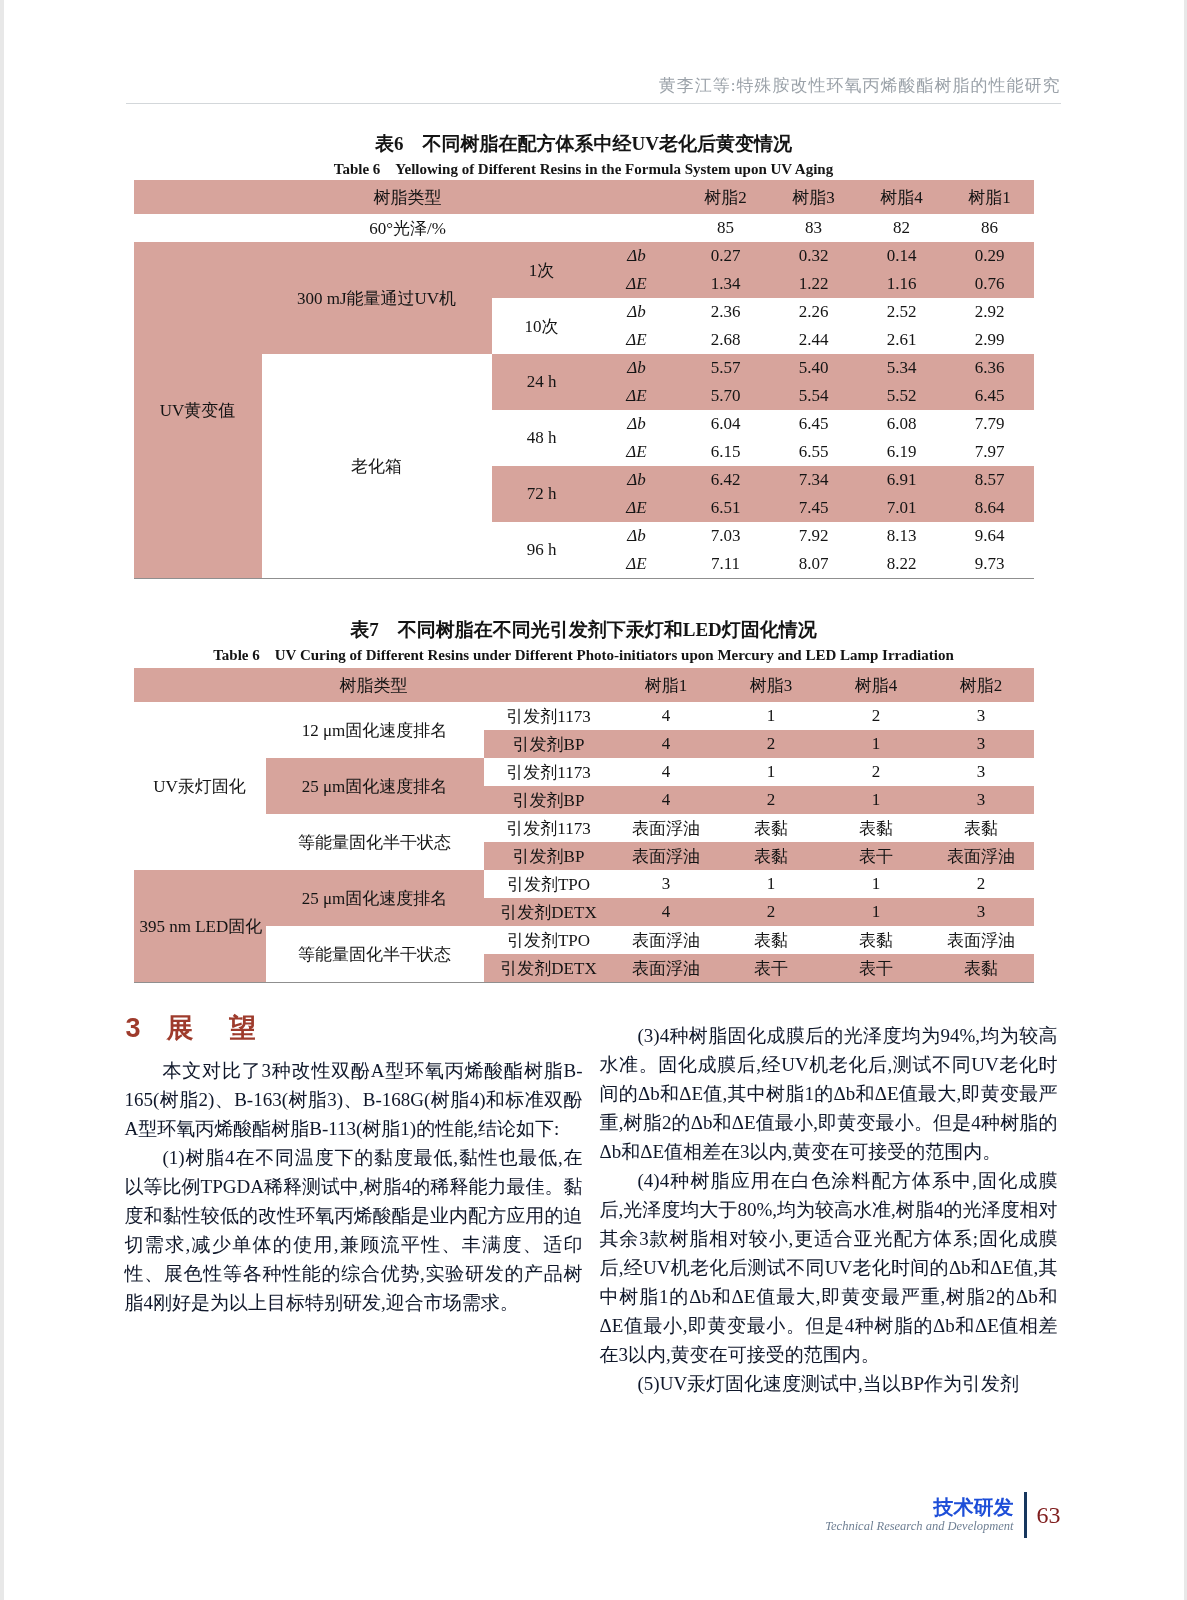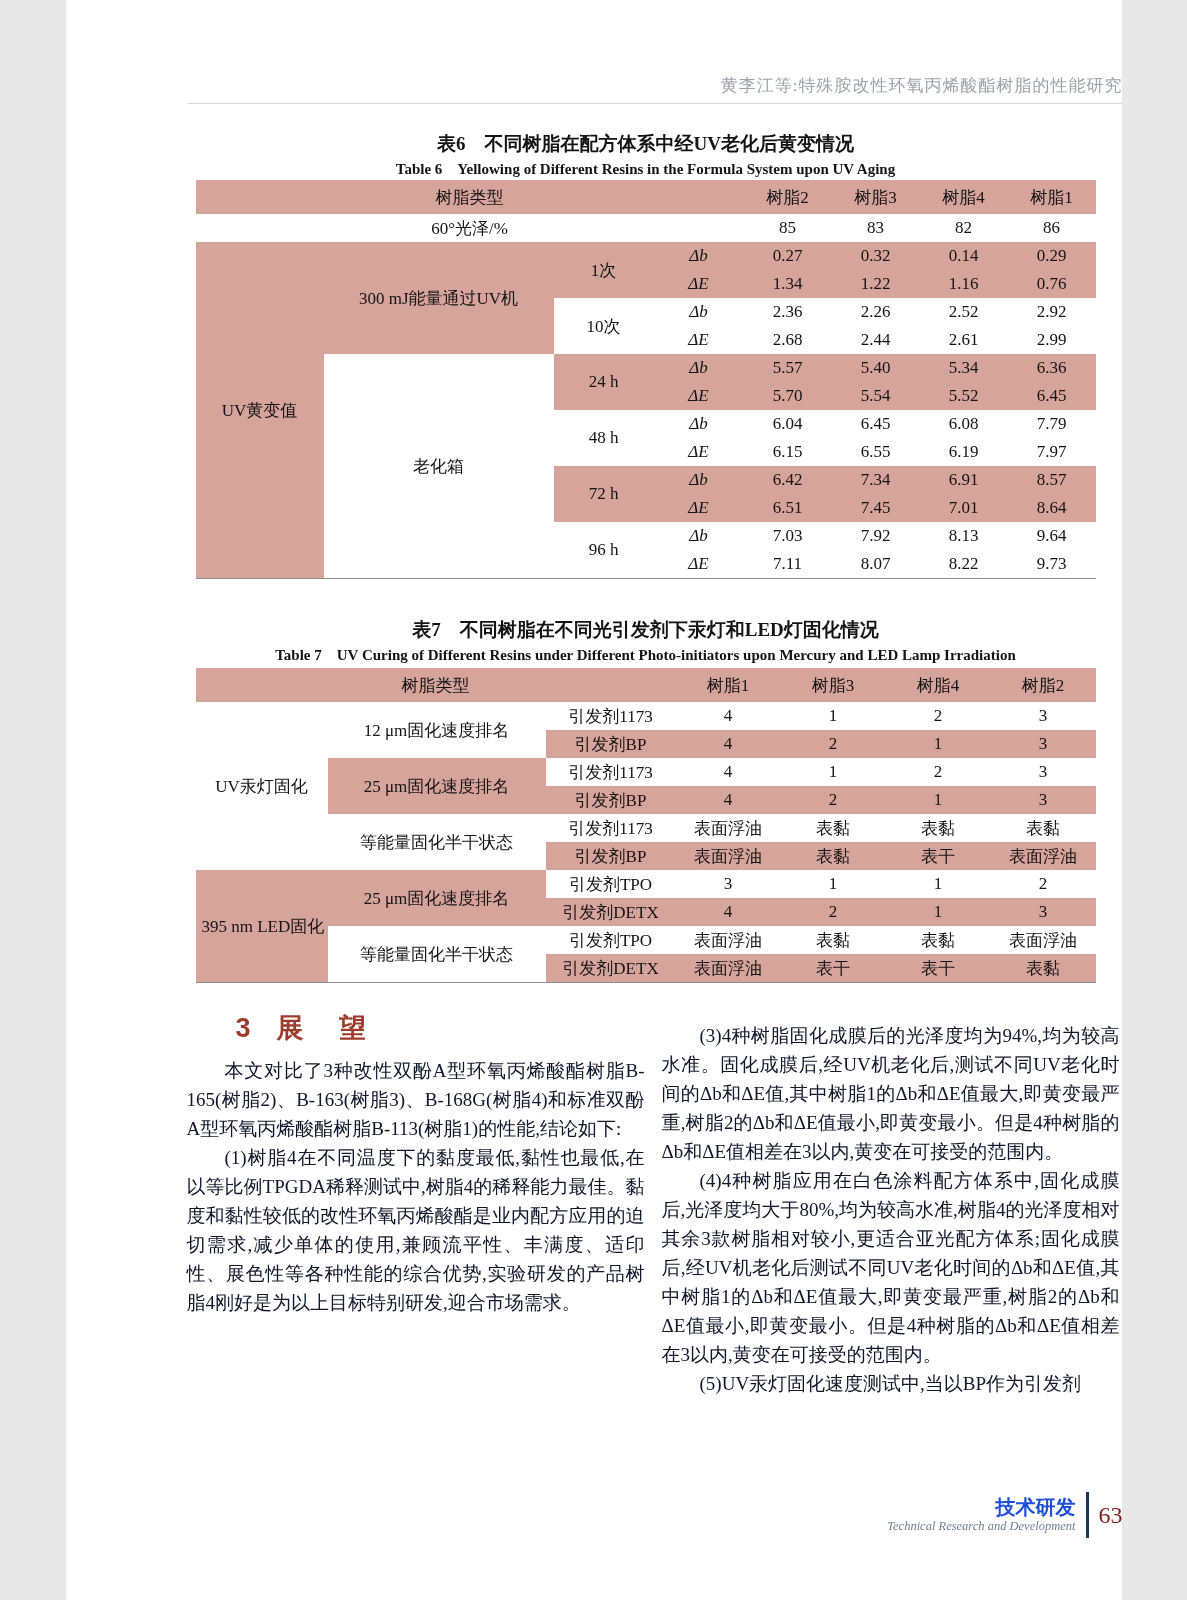--- a/index.html
+++ b/index.html
@@ -1,17 +1,17 @@
 <!DOCTYPE html>
 <html><head>
 <meta charset="utf-8">
 <style>
   html,body { margin:0; padding:0; background:#e8e8e8; }
   .page {
-    position:relative; width:1056px; height:1600px; margin:0 auto;
+    position:relative; width:1180px; height:1600px; margin:0 auto;
     background:#ffffff; overflow:hidden;
     font-family:"Liberation Serif","DejaVu Serif",serif; color:#141414;
   }
   
   .running-head {
     position:absolute; top:74px; left:122px; width:935px;
     text-align:right; font-size:17px; color:#9ba2a9; letter-spacing:1px;
   }
   .head-rule {
     position:absolute; top:103px; left:122px; width:935px; height:0;
@@ -38,21 +38,20 @@
   table.data { border-bottom:1.5px solid #8f8f8f; }
   td.pk { background:#d7a49c; }
   td.left { text-align:left; padding-left:14px; }
   td.lft8 { text-align:left; padding-left:10px; }
   td.metric { font-style:italic; }
   
   .sec-head {
     position:absolute; top:1010px; left:122px;
     color:#9e3b2c; font-weight:bold; font-size:27px;
     font-family:"Liberation Sans","DejaVu Sans",sans-serif;
-    margin-left:48px;
   }
   .sec-head .num { margin-right:26px; }
   .sec-head .ttl { letter-spacing:14px; }
   
   .bodycol {
     position:absolute; width:458px; font-size:19px; line-height:29px;
     text-align:justify; color:#0f172a;
   }
   .bodycol p { margin:0; text-indent:2em; }
   .col-left  { top:1056px; left:121px; }
@@ -201,21 +200,21 @@
       <td>7.11</td>
       <td>8.07</td>
       <td>8.22</td>
       <td>9.73</td>
     </tr>
   </tbody>
     </table>
 
   <div class="caption cap7">
     <div class="zh">表7　不同树脂在不同光引发剂下汞灯和LED灯固化情况</div>
-    <div class="en">Table 7　UV Curing of Different Resins under Different Photo-initiators upon Mercury and LED Lamp Irradiation</div>
+    <div class="en">Table 6　UV Curing of Different Resins under Different Photo-initiators upon Mercury and LED Lamp Irradiation</div>
   </div>
 
   <table class="data t7">
     <colgroup>
         <col style="width:132px">
         <col style="width:218px">
         <col style="width:130px">
         <col style="width:105px">
         <col style="width:105px">
         <col style="width:105px">

